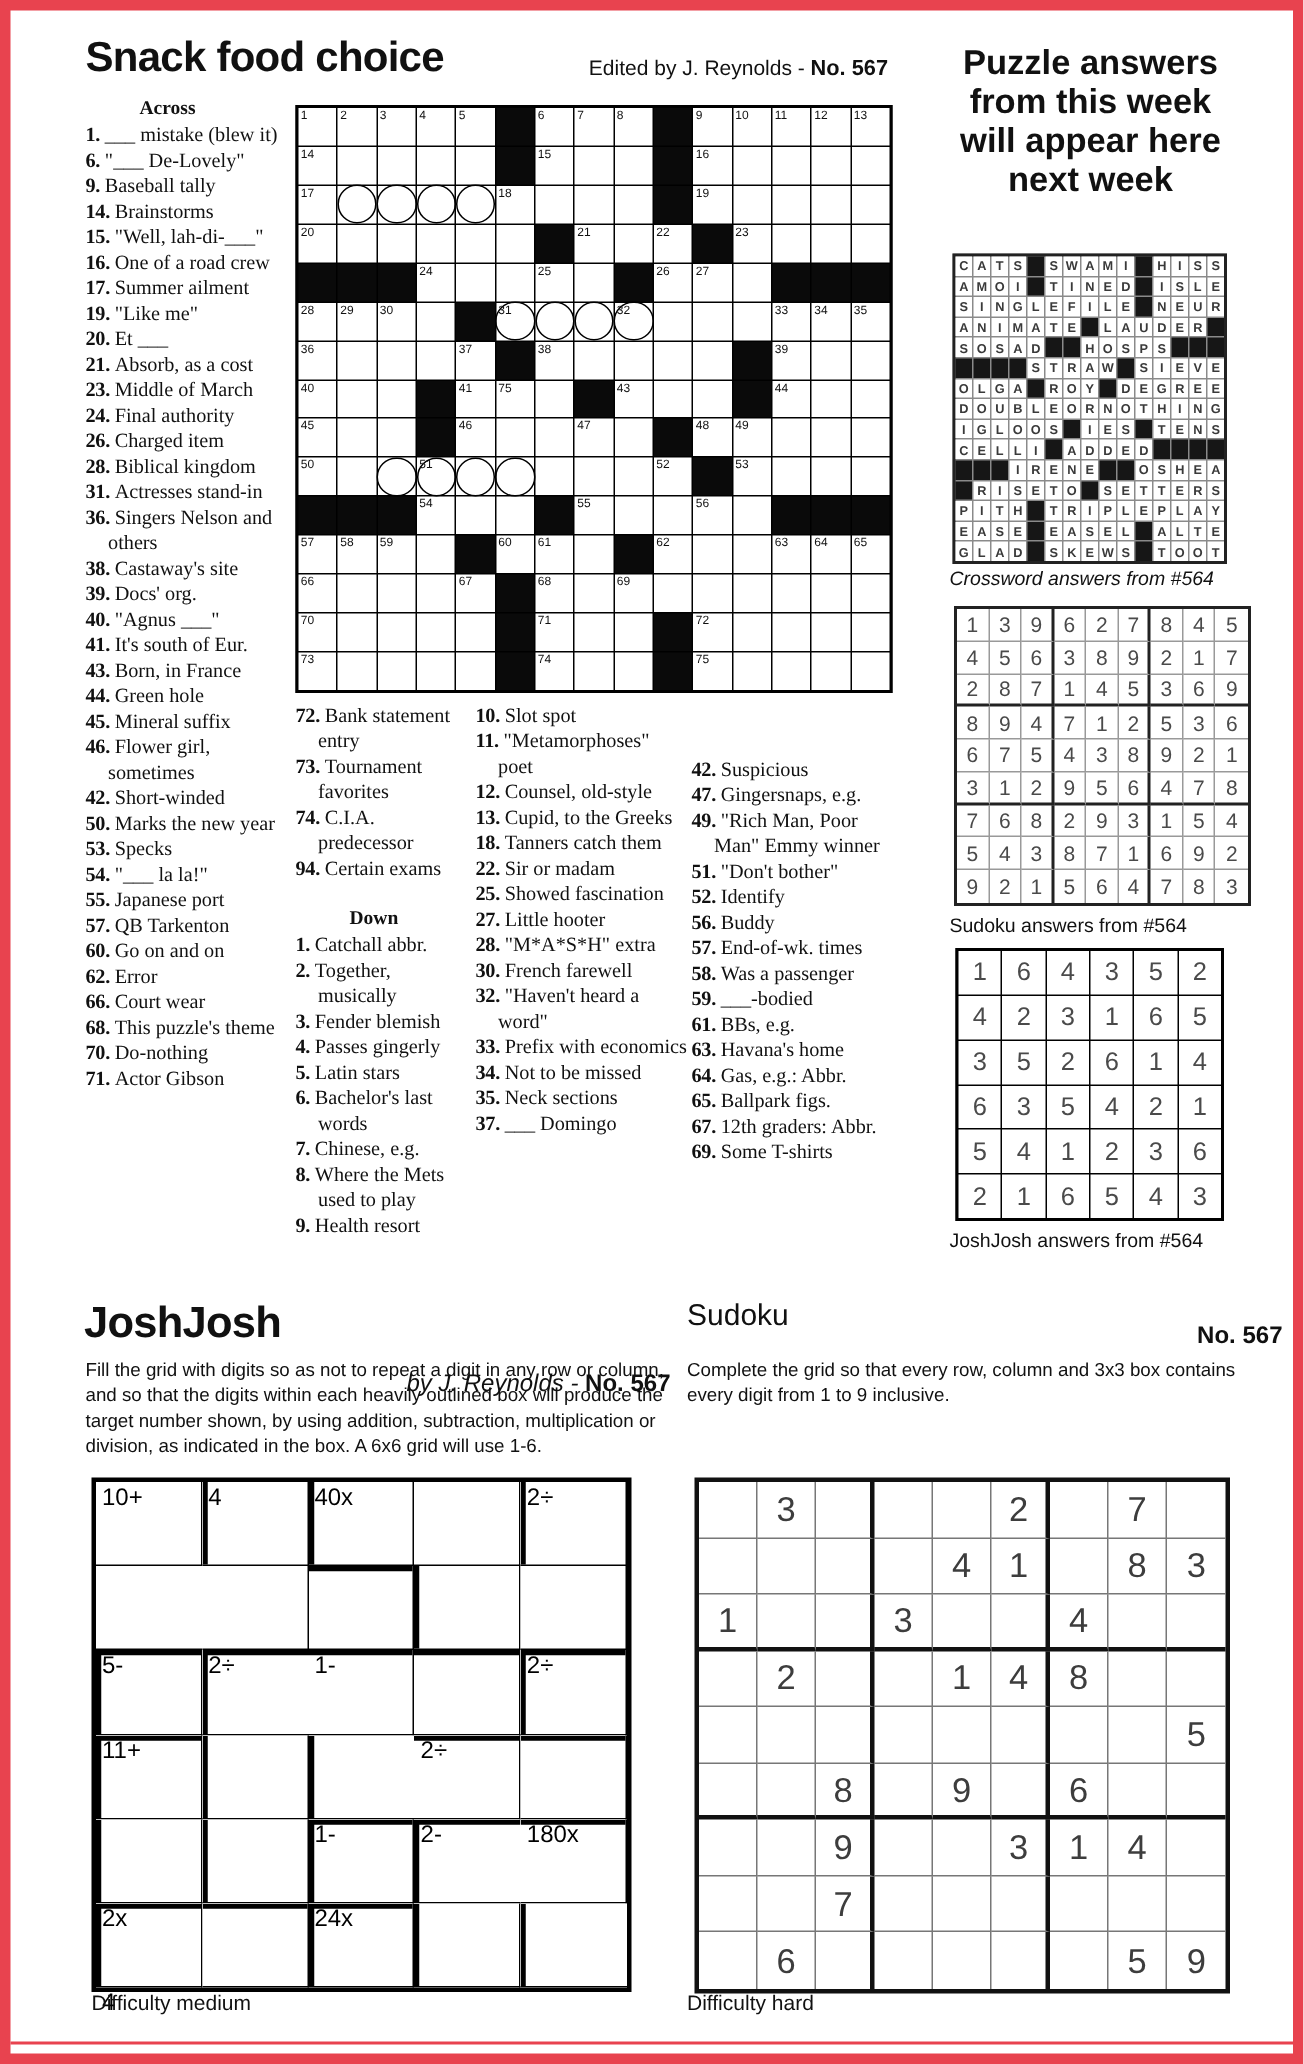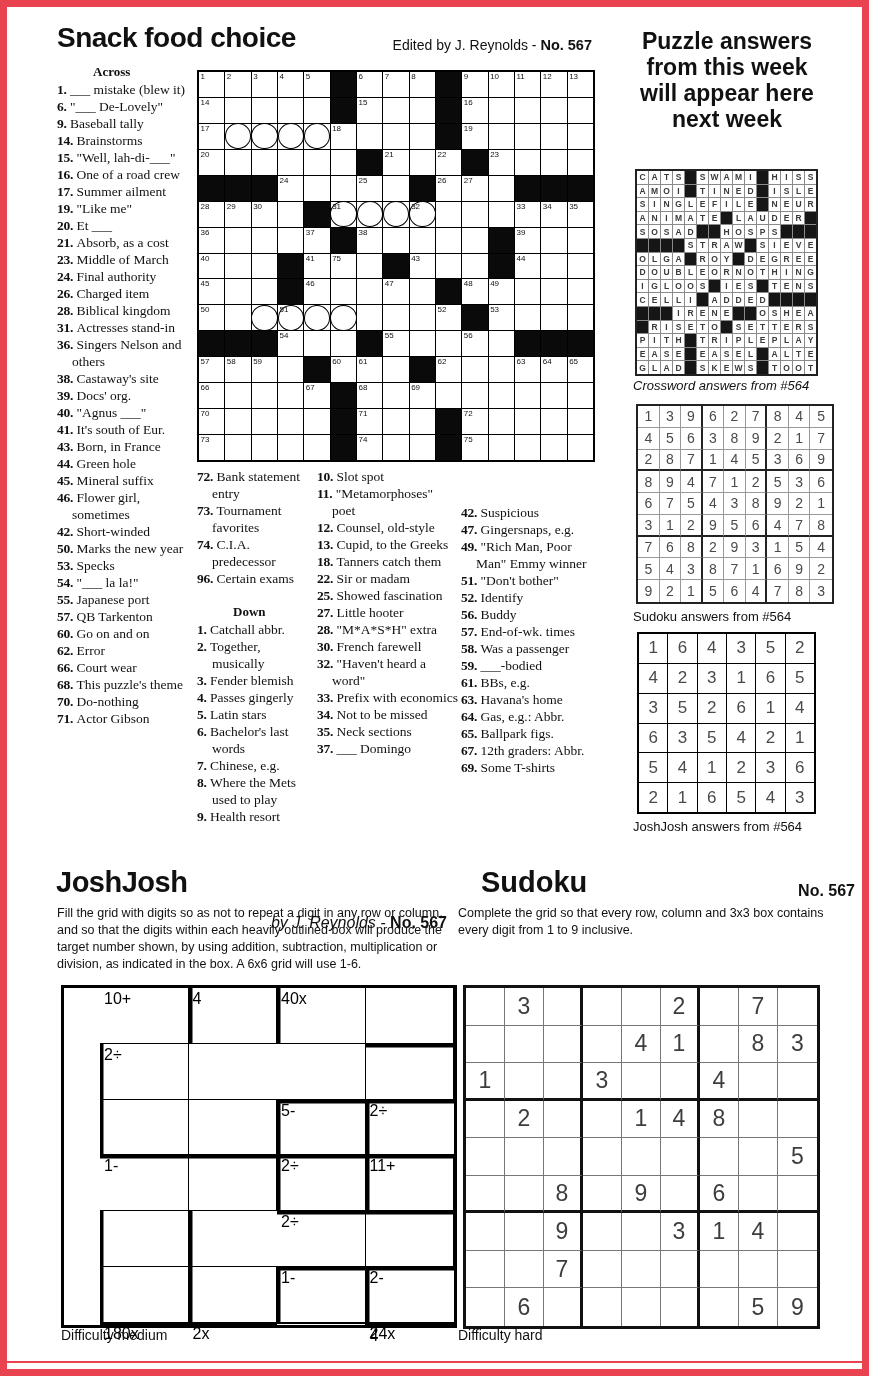--- a/index.html
+++ b/index.html
@@ -67,29 +67,29 @@
   .jacell{background:#fff;display:flex;align-items:center;justify-content:center;
           font-size:17px;color:#4a4a4a;}
 
   
   #jj-title{left:56px;top:866px;font-size:29px;font-weight:bold;letter-spacing:-0.5px;}
   #jj-byline{left:200px;top:882px;width:247px;text-align:right;font-size:16px;margin-top:32px;}
   #jj-byline .it{font-style:italic;}
   #jj-byline b{font-style:normal;}
   #jj-instr{left:57px;top:905px;width:398px;font-size:12.5px;line-height:17px;}
   #jj-grid{left:61px;top:985px;width:354px;height:337px;border:3.5px solid #000;display:grid;
-           grid-template-columns:repeat(4,1fr);grid-template-rows:repeat(6,1fr);background:#fff;padding-left:36px;}
+           grid-template-columns:repeat(5,1fr);grid-template-rows:repeat(6,1fr);background:#fff;}
   .jcell{border-right:1px solid #000;border-bottom:1px solid #000;box-sizing:border-box;position:relative;background:#fff;}
   .jcell.nr{border-right:none;}
   .jcell.nb{border-bottom:none;}
   .jlab{position:absolute;top:2px;left:4px;font-size:16px;color:#000;}
   #jj-diff{left:61px;top:1327px;font-size:14px;}
 
   
-  #su-title{left:481px;top:866px;font-size:29px;font-weight:bold;}
+  #su-title{left:458px;top:866px;font-size:20px;font-weight:normal;}
   #su-num{left:655px;top:882px;width:200px;text-align:right;font-size:16px;font-weight:bold;}
   #su-instr{left:458px;top:905px;width:392px;font-size:12.5px;line-height:17px;}
   #su-grid{left:463px;top:985px;width:351px;height:338px;border:3px solid #111;
            grid-template-columns:repeat(9,1fr);grid-template-rows:repeat(9,1fr);}
   #su-grid .scell{font-size:23px;color:#3d3d3d;border-right:1px solid #777;border-bottom:1px solid #777;}
   #su-grid .scell.nr{border-right:none;}
   #su-grid .scell.nb{border-bottom:none;}
   #su-grid .vr{border-right:3px solid #111 !important;}
   #su-grid .hb{border-bottom:3px solid #111 !important;}
   #su-diff{left:458px;top:1327px;font-size:14px;}
@@ -537,21 +537,21 @@
     </div>
     <div class="xcell"></div>
     <div class="xcell"></div>
     <div class="xcell"></div>
     <div class="xcell"></div>
   </div>
 <div id="col-b" class="cluecol">
     <div class="clue"><b>72. </b>Bank statement entry</div>
     <div class="clue"><b>73. </b>Tournament favorites</div>
     <div class="clue"><b>74. </b>C.I.A. predecessor</div>
-    <div class="clue"><b>96. </b>Certain exams</div>
+    <div class="clue"><b>94. </b>Certain exams</div>
     <div class="cluehdr gap">Down</div>
     <div class="clue"><b>1. </b>Catchall abbr.</div>
     <div class="clue"><b>2. </b>Together, musically</div>
     <div class="clue"><b>3. </b>Fender blemish</div>
     <div class="clue"><b>4. </b>Passes gingerly</div>
     <div class="clue"><b>5. </b>Latin stars</div>
     <div class="clue"><b>6. </b>Bachelor's last words</div>
     <div class="clue"><b>7. </b>Chinese, e.g.</div>
     <div class="clue"><b>8. </b>Where the Mets used to play</div>
     <div class="clue"><b>9. </b>Health resort</div>

